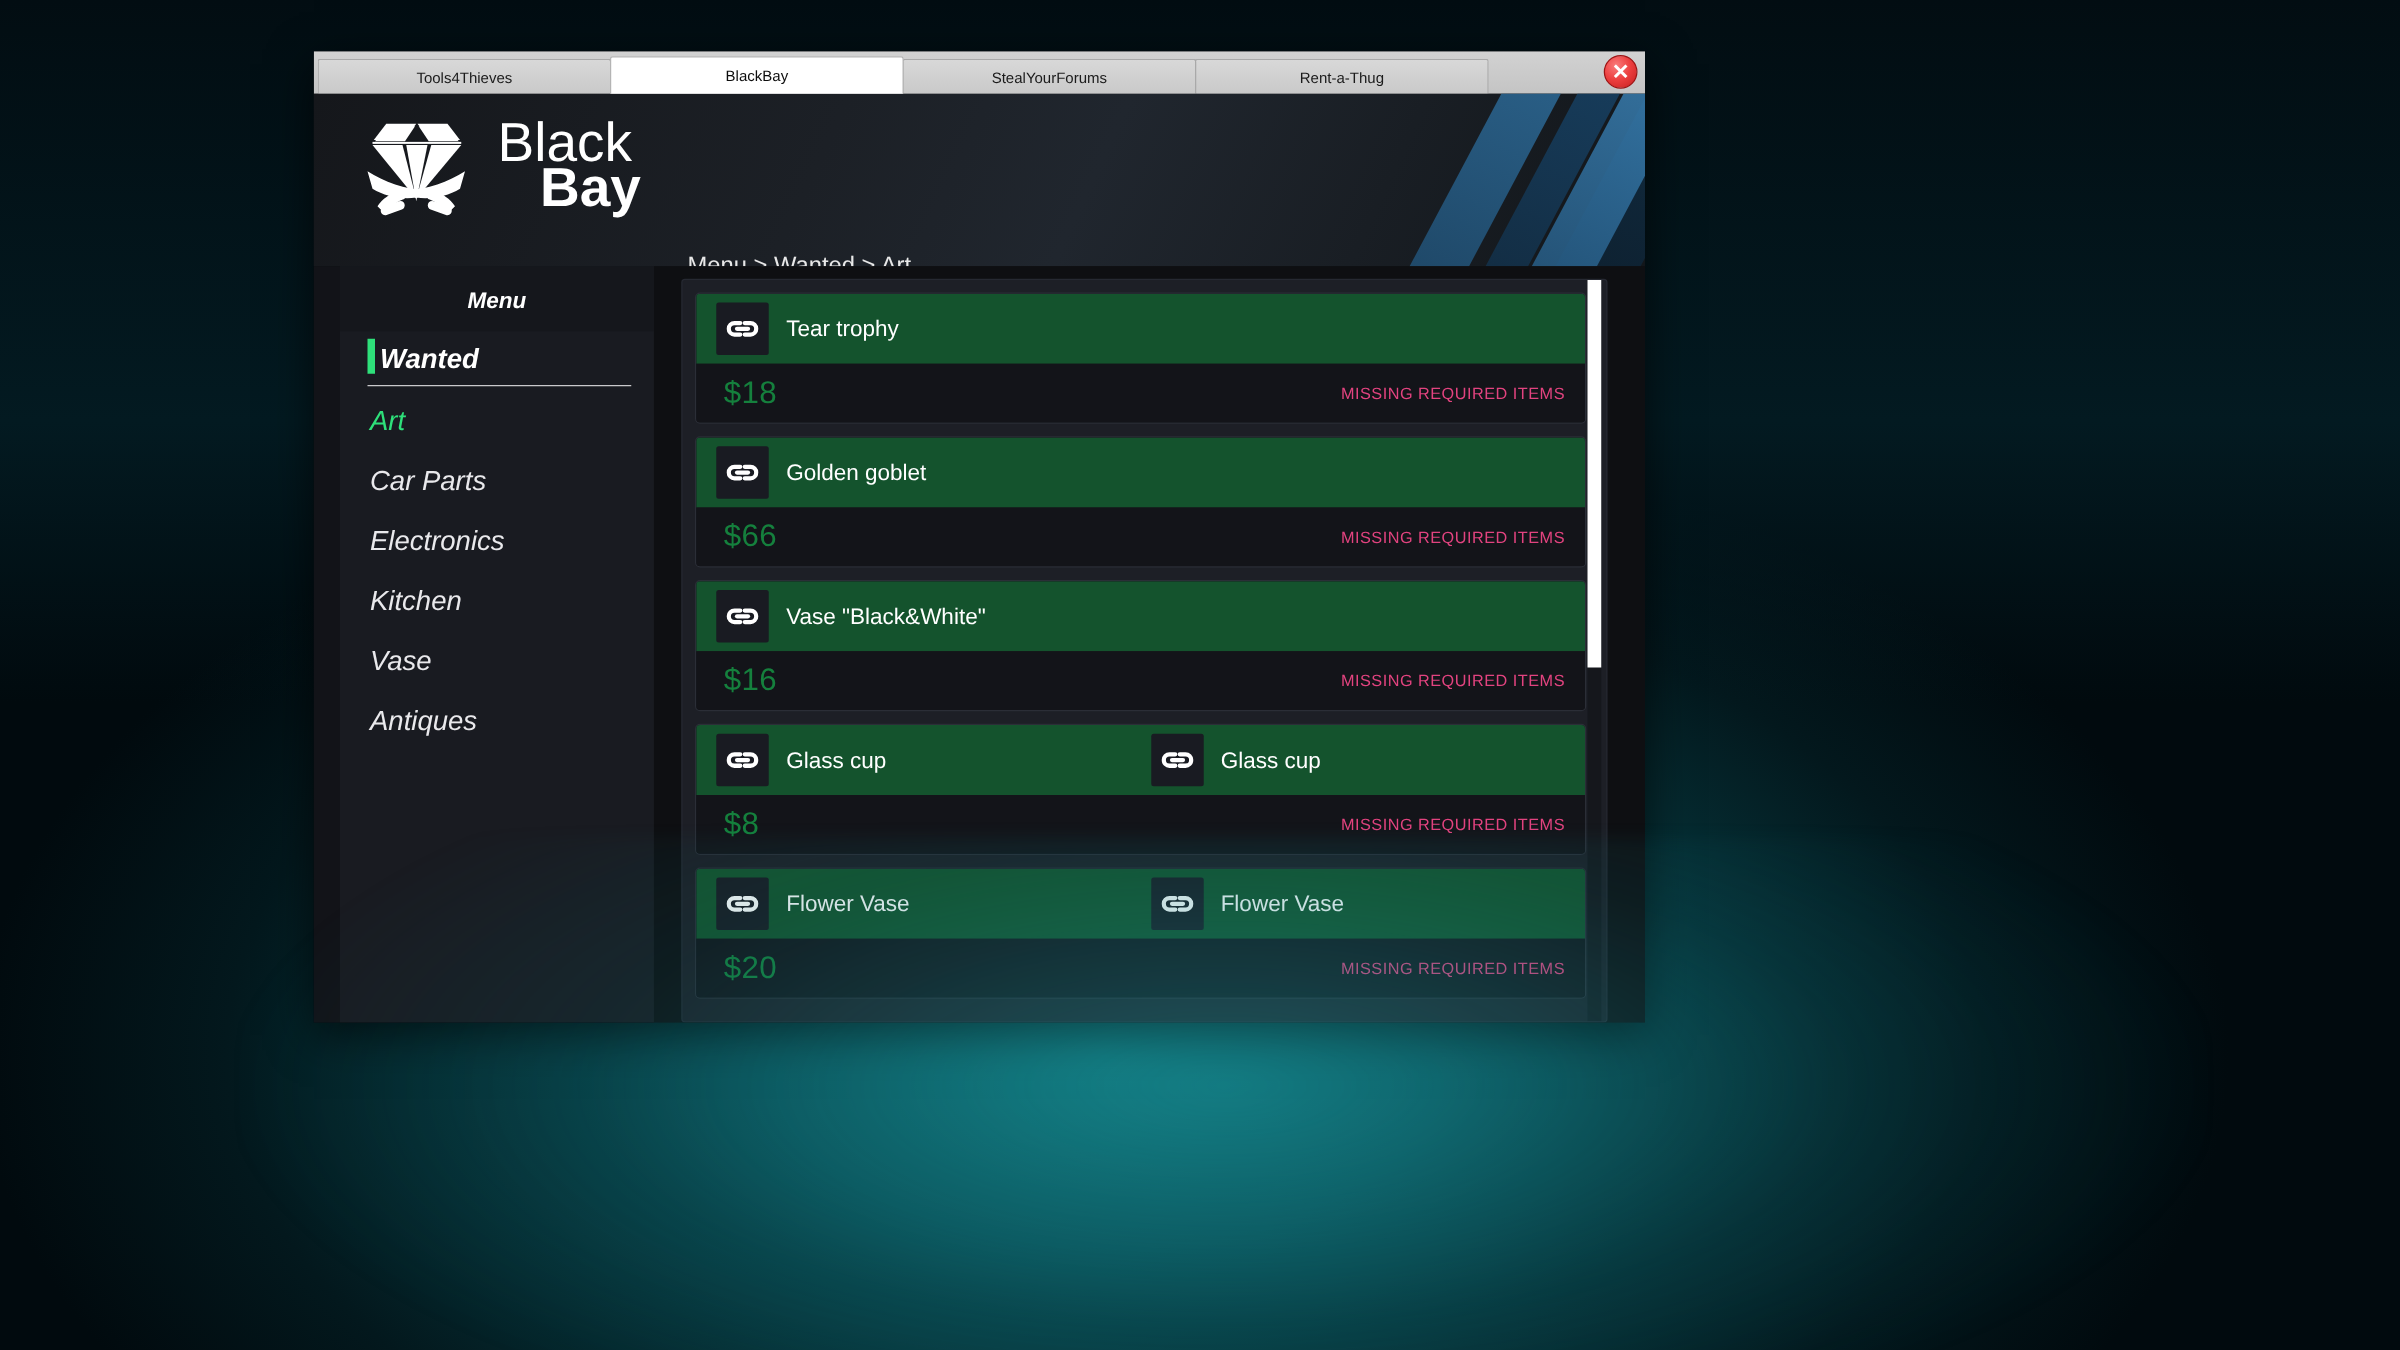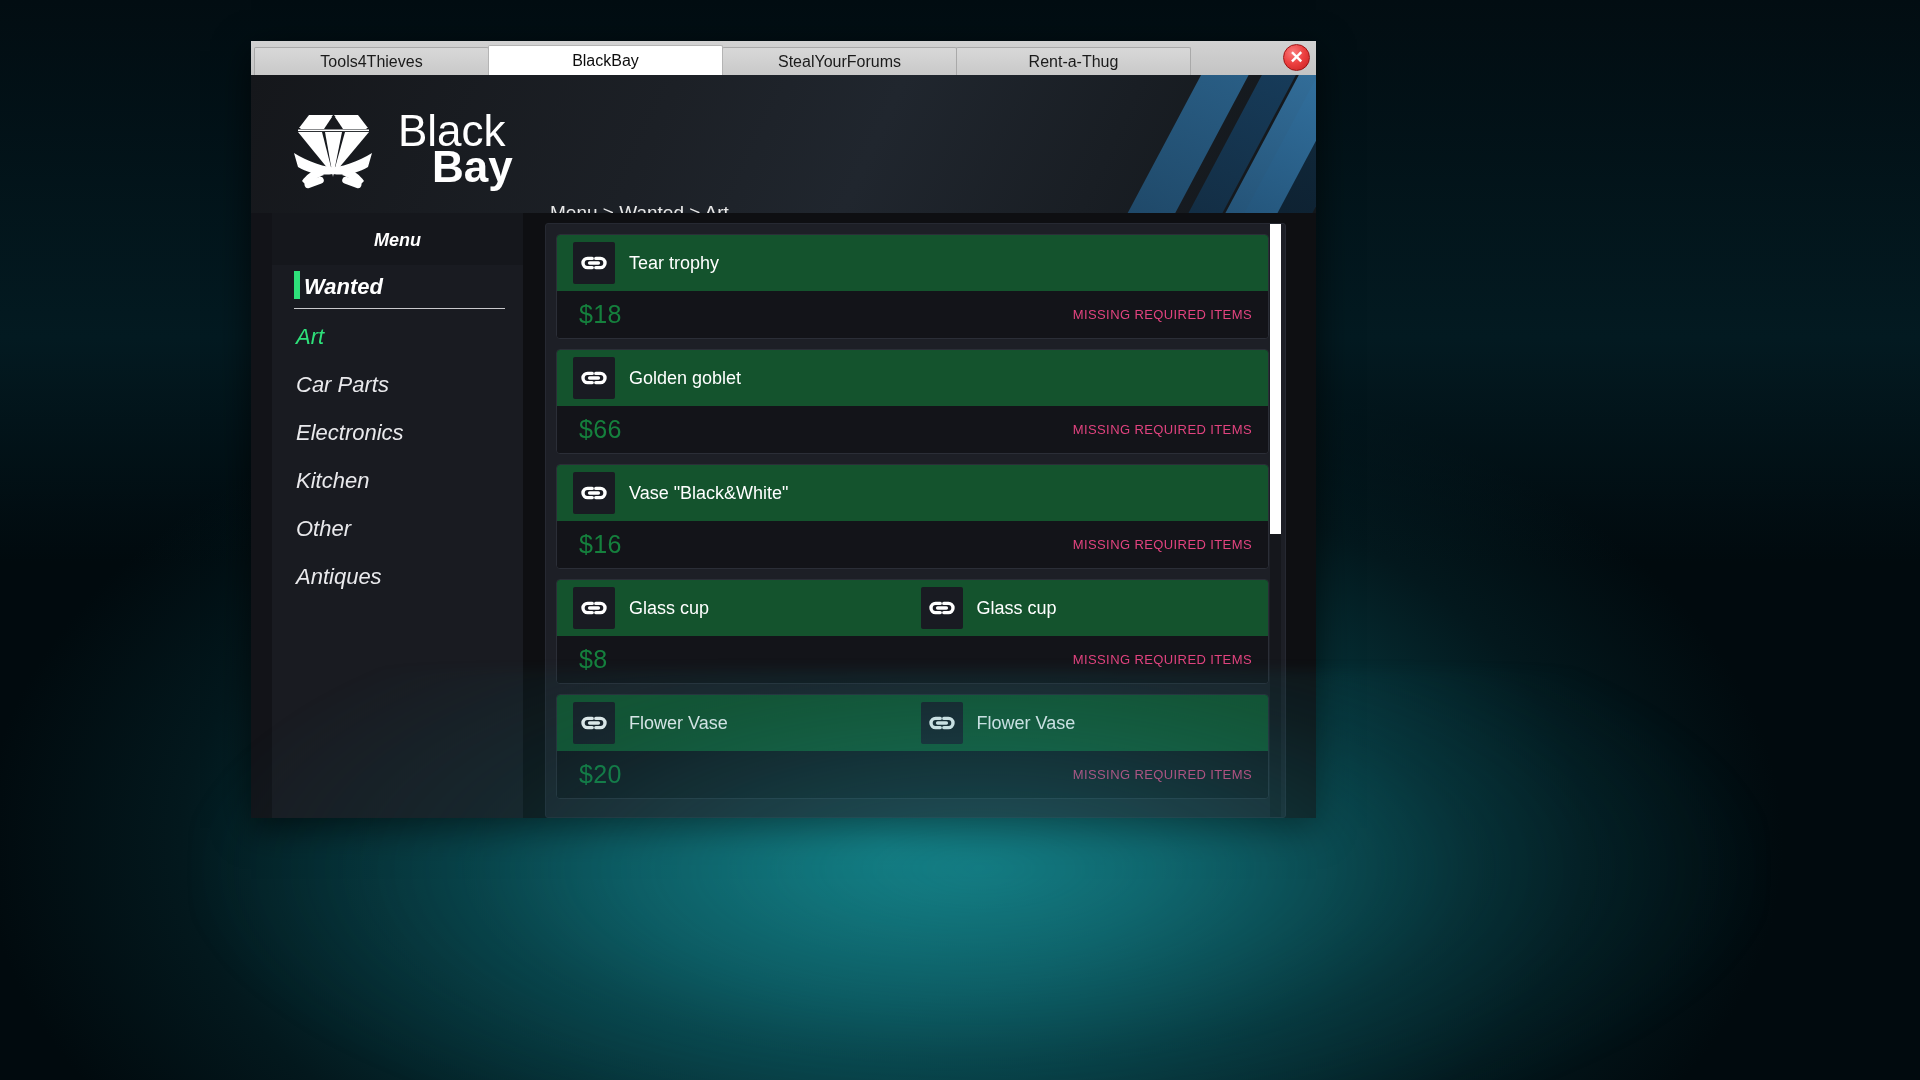--- a/index.html
+++ b/index.html
@@ -58,21 +58,21 @@
     display: flex;
     align-items: flex-end;
     padding-left: 3px;
   }
   .tab {
     height: 28px;
     flex: 0 0 235px;
     display: flex;
     align-items: center;
     justify-content: center;
-    font-size: 16px;
+    font-size: 12px;
     color: #1b1b1b;
     background: linear-gradient(180deg, #d8d8d8 0%, #c9c9c9 100%);
     border: 1px solid #a9a9a9;
     border-bottom: none;
     border-radius: 2px 2px 0 0;
     margin-right: -1px;
     cursor: default;
     white-space: nowrap;
     overflow: hidden;
   }
@@ -119,21 +119,21 @@
     opacity: 0.85;
   }
   .banner .s1 { right: 118px; background: linear-gradient(180deg, #2f6f9e, #1b4566); }
   .banner .s2 { right: 70px;  background: linear-gradient(180deg, #18456a, #10293e); width: 30px; }
   .banner .s3 { right: 16px;  background: linear-gradient(180deg, #3d86bb, #1f4e73); width: 46px; }
   .banner .s4 { right: -18px; background: linear-gradient(180deg, #12324b, #0b1d2c); width: 60px; }
 
   .logo-wrap {
     position: absolute;
     left: 29px;
-    top: 26px;
+    top: 10px;
     display: flex;
     align-items: center;
     gap: 14px;
   }
   .logo-mark { width: 104px; height: 96px; display: block; }
   .brand {
     position: relative;
     line-height: 1;
     color: #ffffff;
   }
@@ -401,21 +401,21 @@
             <div class="menu-item">
               <span>Car Parts</span>
             </div>
             <div class="menu-item">
               <span>Electronics</span>
             </div>
             <div class="menu-item">
               <span>Kitchen</span>
             </div>
             <div class="menu-item">
-              <span>Other</span>
+              <span>Vase</span>
             </div>
             <div class="menu-item">
               <span>Antiques</span>
             </div>
           </div>
         </div>
       </div>
 
       <div class="listing-col">
         <div class="listing-panel">

